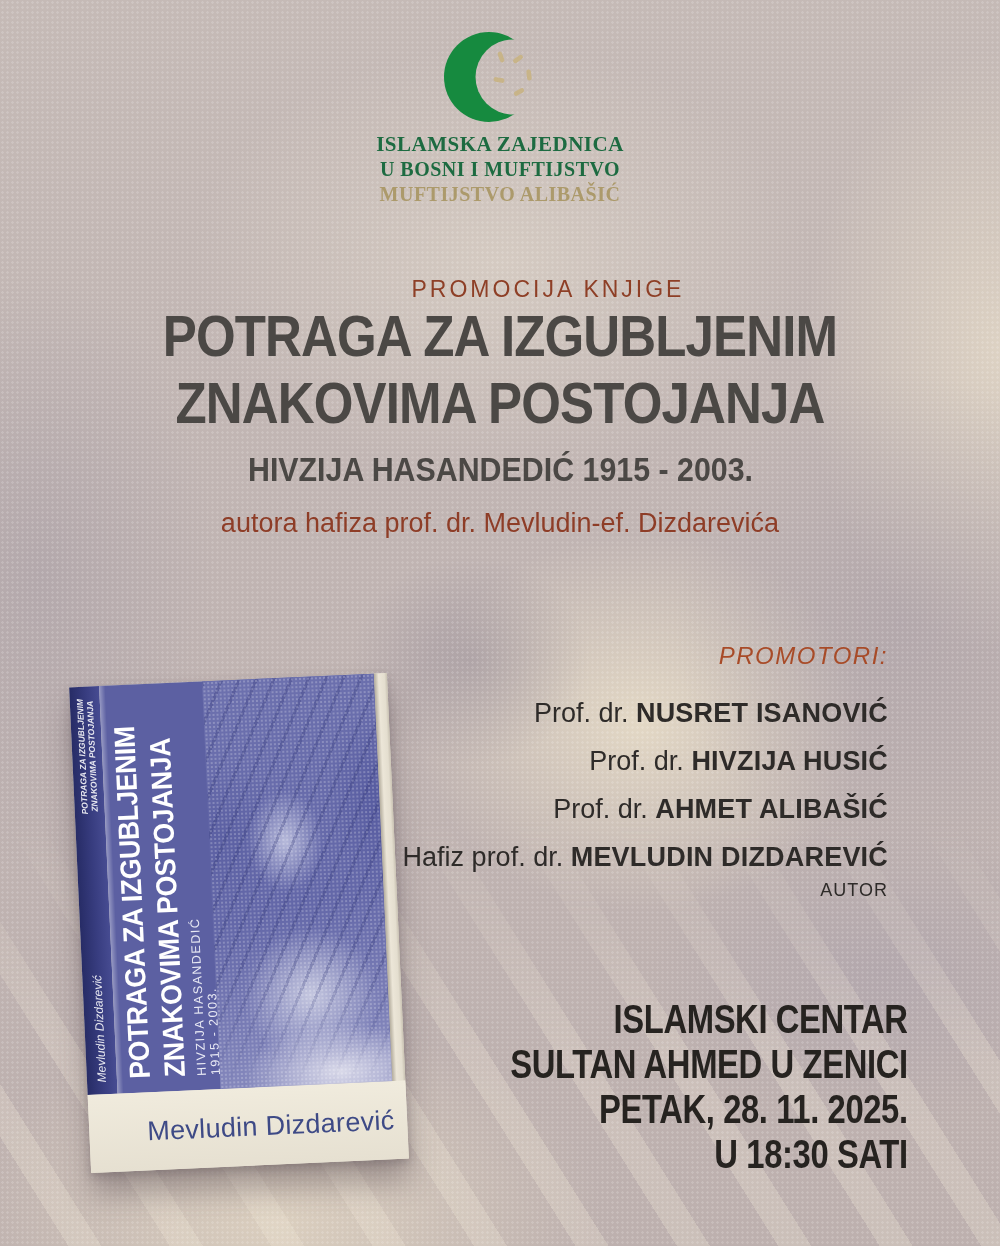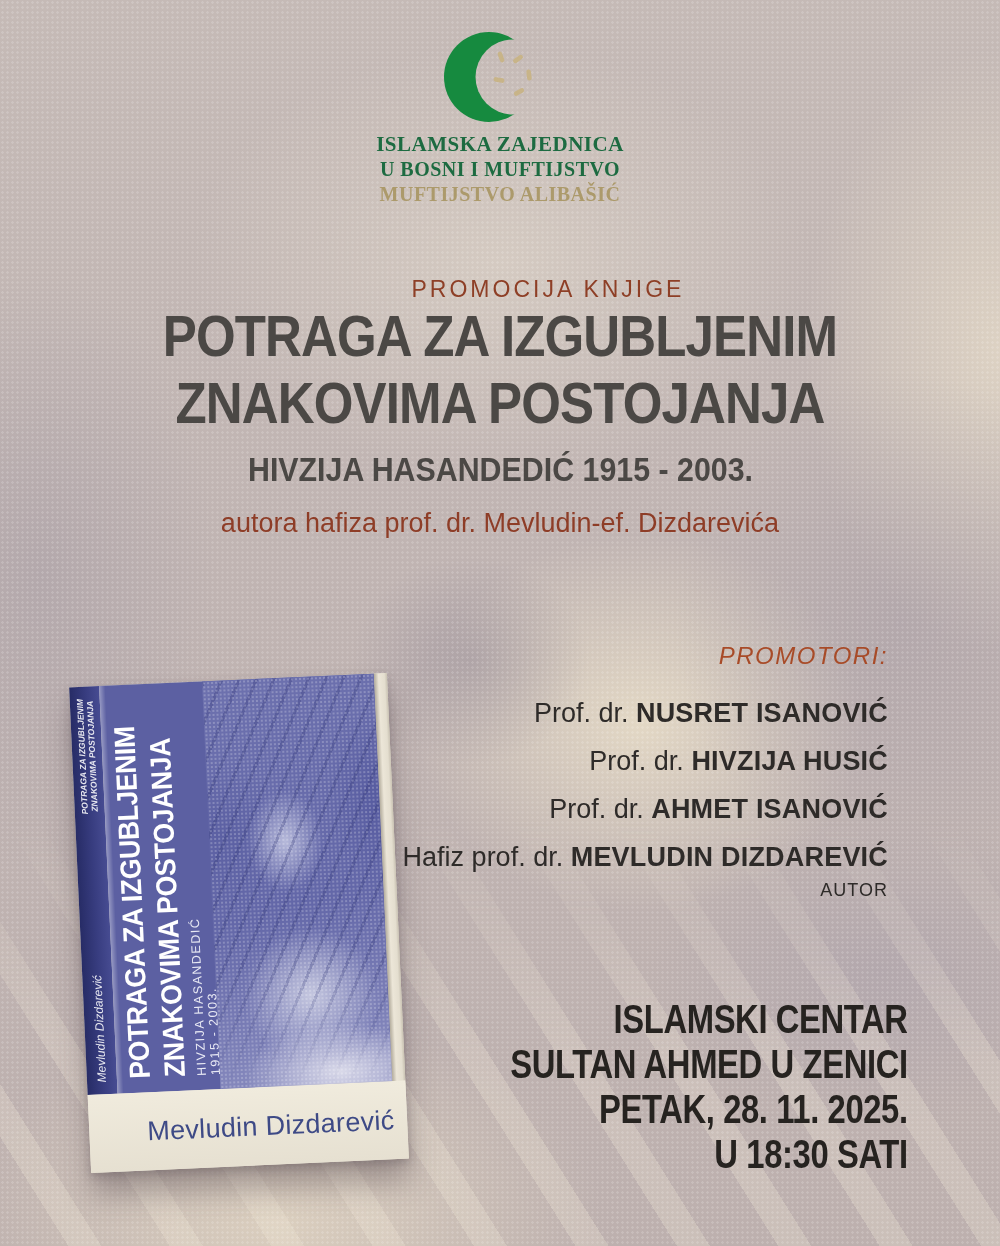--- a/index.html
+++ b/index.html
@@ -163,21 +163,21 @@
     <div class="promoter-row">
       <span class="promoter-prefix">Prof. dr.</span>
       <span class="promoter-name">NUSRET ISANOVIĆ</span>
     </div>
     <div class="promoter-row">
       <span class="promoter-prefix">Prof. dr.</span>
       <span class="promoter-name">HIVZIJA HUSIĆ</span>
     </div>
     <div class="promoter-row">
       <span class="promoter-prefix">Prof. dr.</span>
-      <span class="promoter-name">AHMET ISANOVIĆ</span>
+      <span class="promoter-name">AHMET ALIBAŠIĆ</span>
     </div>
     <div class="promoter-row">
       <span class="promoter-prefix">Hafiz prof. dr.</span>
       <span class="promoter-name">MEVLUDIN DIZDAREVIĆ</span>
     </div>
     <div class="promoter-note">AUTOR</div>
   </div>
 
   <div class="book">
     <div class="spine">

